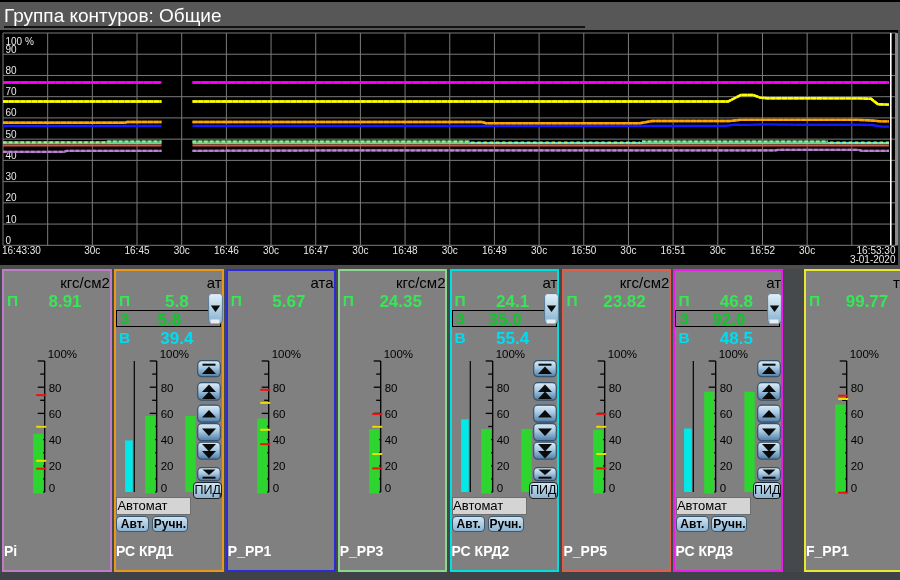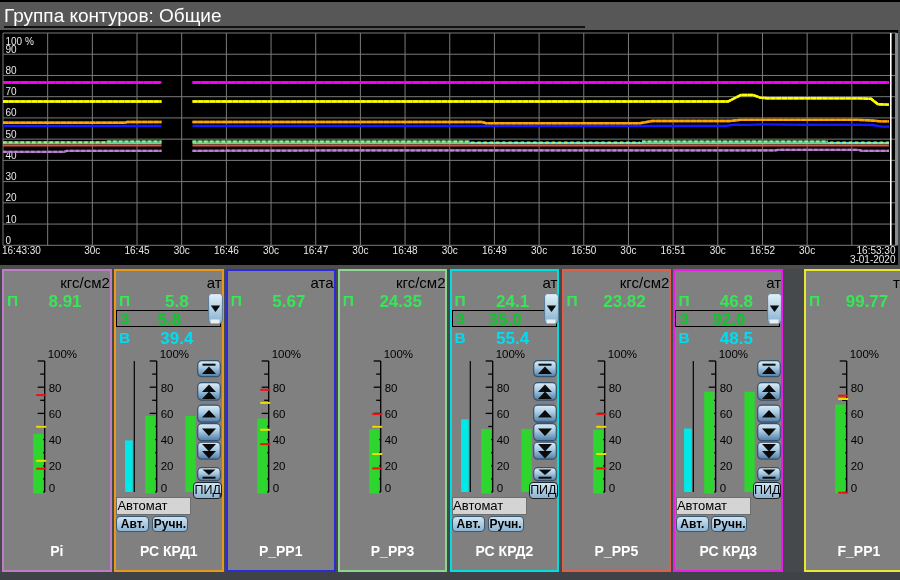--- a/index.html
+++ b/index.html
@@ -28,21 +28,21 @@
 .gauge{position:absolute;left:0;top:78px}
 .spins{position:absolute;left:81.5px;top:89px}
 .btn-avt-mat{position:absolute;left:0.5px;top:225.5px;width:73px;height:16px;background:#d4d4d4;
  border:1px solid #6e6e6e;text-align:left;font-size:13px;color:#000;line-height:16px}
 .btn-pid{position:absolute;left:77.5px;top:211px;width:26.5px;height:15px;background:linear-gradient(#cfe4f2,#8cb4d2);
  border:1px solid #222;border-radius:4px;text-align:center;font-size:12.5px;color:#000;line-height:15px}
 .btn-sm{position:absolute;top:245px;height:14px;background:linear-gradient(#cfe4f2,#8cb4d2);
  border:1px solid #3a5a74;border-radius:4px;text-align:center;font-size:12px;font-weight:bold;color:#000;line-height:14px}
 .b1{left:0.5px;width:31px}
 .b2{left:36px;width:34px}
-.pname{position:absolute;left:0;top:271.5px;width:100%;text-align:center;font-size:14px;font-weight:bold;color:#fff}
+.pname{position:absolute;left:0;top:271.5px;width:100%;text-align:left;font-size:14px;font-weight:bold;color:#fff}
 </style></head>
 <body>
 <div id="root">
 <svg width="0" height="0" style="position:absolute">
       <defs>
         <linearGradient id="sg" x1="0" y1="0" x2="0" y2="1">
           <stop offset="0" stop-color="#dcecf8"></stop>
           <stop offset="0.45" stop-color="#a6c8e0"></stop>
           <stop offset="1" stop-color="#4d7ca6"></stop>
         </linearGradient>

